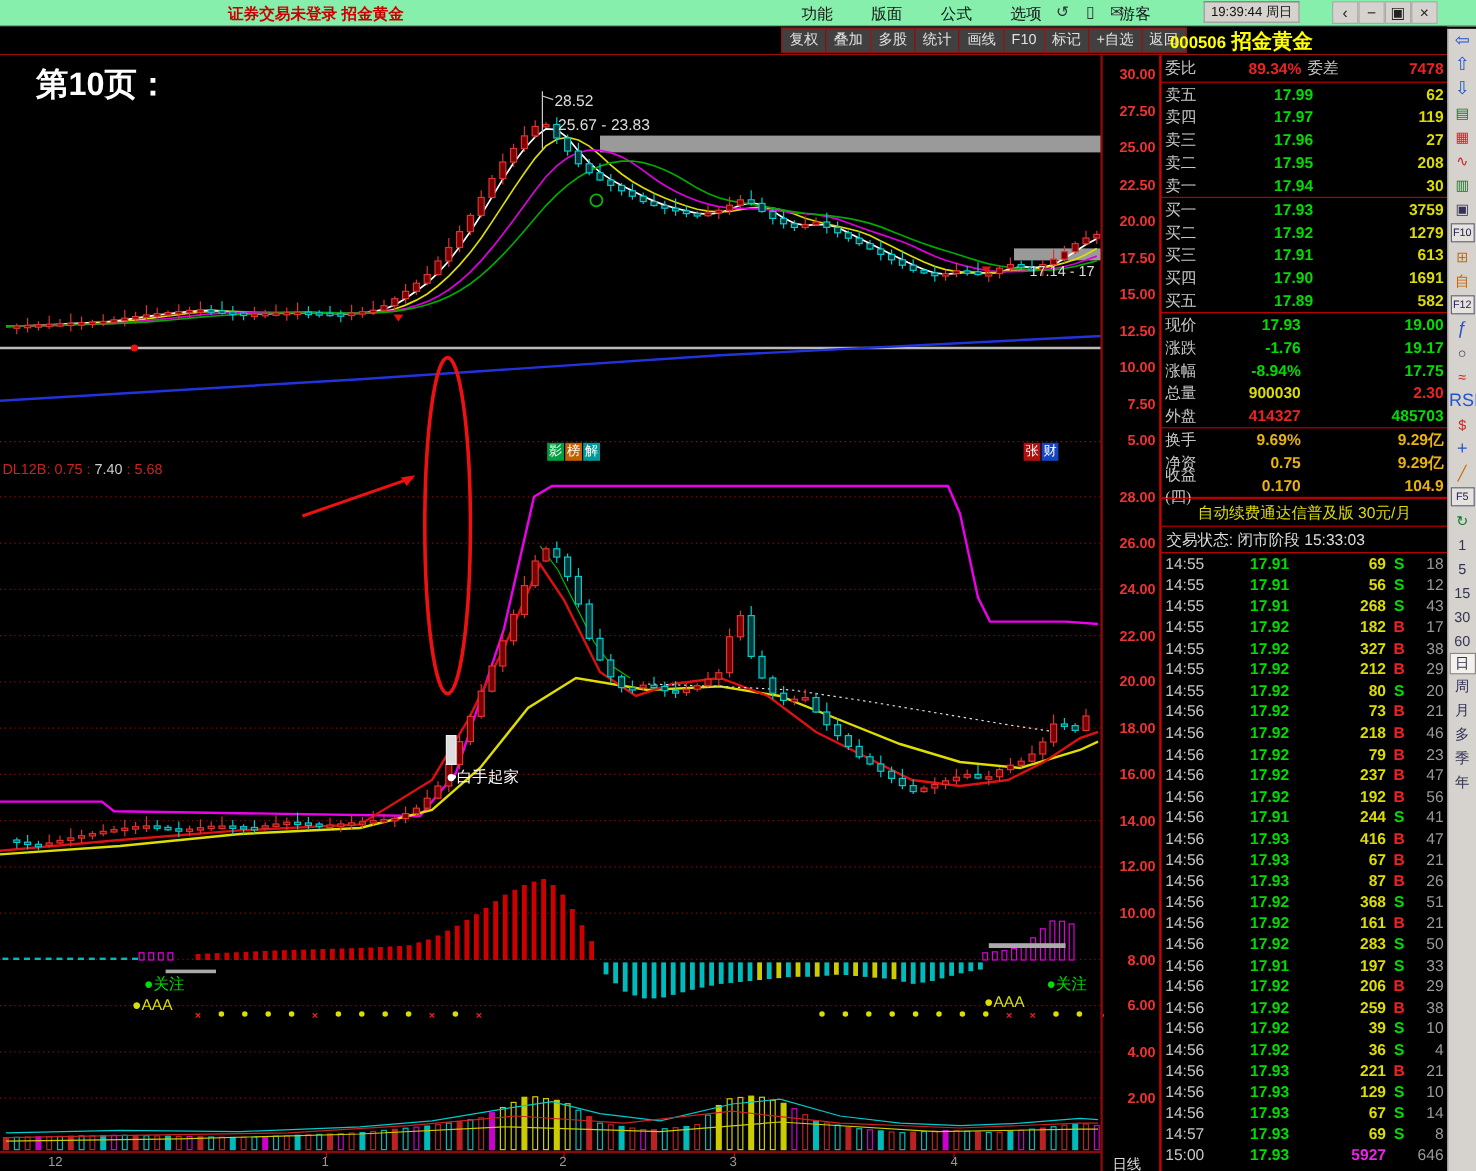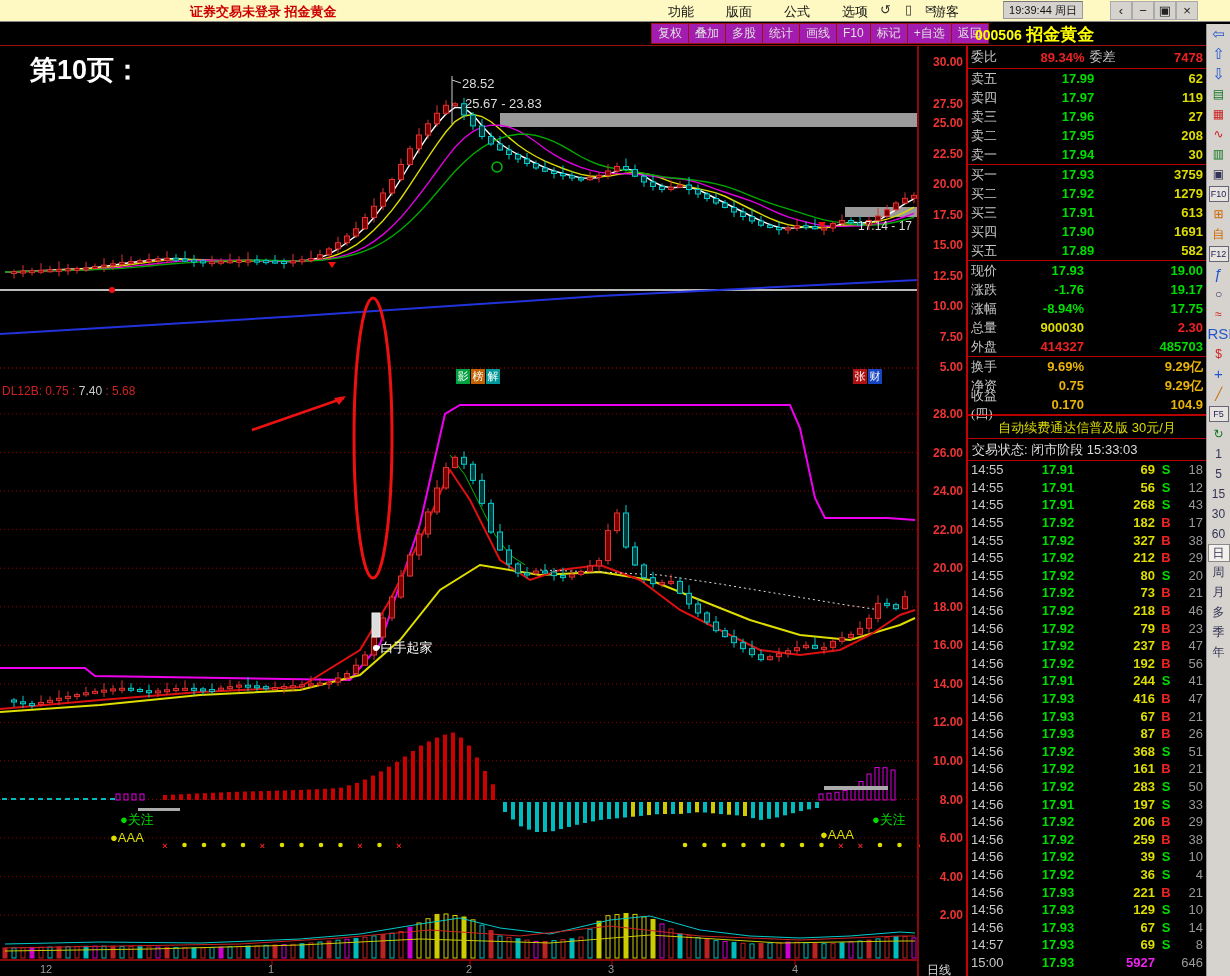--- a/index.html
+++ b/index.html
@@ -1,36 +1,36 @@
 <!DOCTYPE html>
 <html><head>
 <meta charset="utf-8">
 <style>
   * { margin:0; padding:0; box-sizing:border-box; }
   body { background:#222; font-family:"Liberation Sans", sans-serif; }
   #app { position:relative; width:1230px; height:976px; background:#000; overflow:hidden; }
 
   
   #titlebar { position:absolute; left:0; top:0; width:1230px; height:22px;
-    background:#fef9c3; border-bottom:1px solid #888; }
+    background:#86efac; border-bottom:1px solid #888; }
   .t-title { position:absolute; left:190px; top:3px; color:#cc0000; font-weight:bold; font-size:13px; }
   .menu { position:absolute; top:3px; color:#111; font-size:13px; cursor:default; }
   .t-ic { position:absolute; top:2px; color:#333; font-size:13px; }
   .t-user { position:absolute; left:933px; top:3px; color:#111; font-size:13px; }
   .t-clock { position:absolute; left:1003px; top:1px; width:80px; height:18px; border:1px solid #999;
     border-top-color:#777; background:#d6d3ce; color:#111; font-size:11px; text-align:center; line-height:17px; }
   .winbtn { position:absolute; top:1px; width:22px; height:19px; text-align:center; line-height:18px;
     font-size:13px; color:#222; border:1px solid #aaa; background:#d6d3ce; }
 
   
   #toolbar2 { position:absolute; left:0; top:22px; width:1206px; height:24px; background:#000;
     border-bottom:1px solid #9b1010; }
   #btnrow { position:absolute; left:651px; top:1px; height:21px; display:flex; }
   .tb-btn { height:21px; padding:0 6px; border:1px solid #a01010; border-right:none; color:#e0e0e0;
-    font-size:12px; line-height:19px; background:#a21caf; }
+    font-size:12px; line-height:19px; background:#404040; }
   .tb-btn:last-child { border-right:1px solid #a01010; }
   #stocklabel { position:absolute; left:975px; top:1px; white-space:nowrap; }
   #stockcode { color:#ffff00; font-weight:bold; font-size:14px; }
   #stockname { color:#ffff00; font-size:17px; font-weight:bold; }
 
   
   #chart { position:absolute; left:0; top:46px; width:920px; height:930px; background:#000; }
   #chartsvg { position:absolute; left:0; top:0; }
   .ov { position:absolute; white-space:nowrap; }
   #page-label { left:30px; top:6px; color:#fff; font-size:27px; font-weight:bold; }
@@ -835,21 +835,21 @@
     <span class="ov attn" id="attn-left">●关注</span>
     <span class="ov aaa" id="aaa-left">●AAA</span>
     <span class="ov attn" id="attn-right">●关注</span>
     <span class="ov aaa" id="aaa-right">●AAA</span>
     <span id="taxis"><span class="ov tax" style="left: 40px;">12</span><span class="ov tax" style="left: 268px;">1</span><span class="ov tax" style="left: 466px;">2</span><span class="ov tax" style="left: 608px;">3</span><span class="ov tax" style="left: 792px;">4</span></span>
   </div>
 
   <div id="axiscol">
     <span id="period-label">日线</span>
   <span class="axlab" style="top: 9px;">30.00</span>
-      <span class="axlab" style="top: 39.5px; margin-top: 11px;">27.50</span>
+      <span class="axlab" style="top: 39.5px;">27.50</span>
       <span class="axlab" style="top: 70px;">25.00</span>
       <span class="axlab" style="top: 100.5px;">22.50</span>
       <span class="axlab" style="top: 131px;">20.00</span>
       <span class="axlab" style="top: 161.5px;">17.50</span>
       <span class="axlab" style="top: 192px;">15.00</span>
       <span class="axlab" style="top: 222.5px;">12.50</span>
       <span class="axlab" style="top: 253px;">10.00</span>
       <span class="axlab" style="top: 283.5px;">7.50</span>
       <span class="axlab" style="top: 314px;">5.00</span>
       <span class="axlab" style="top: 361px;">28.00</span>

